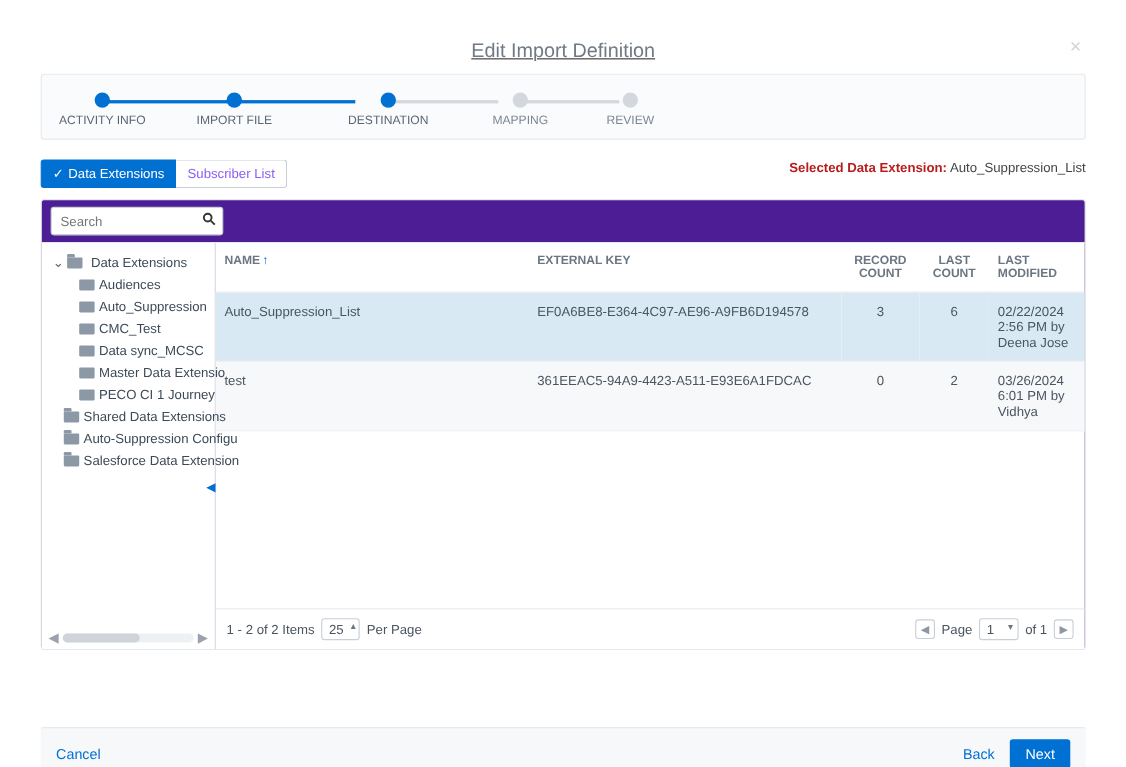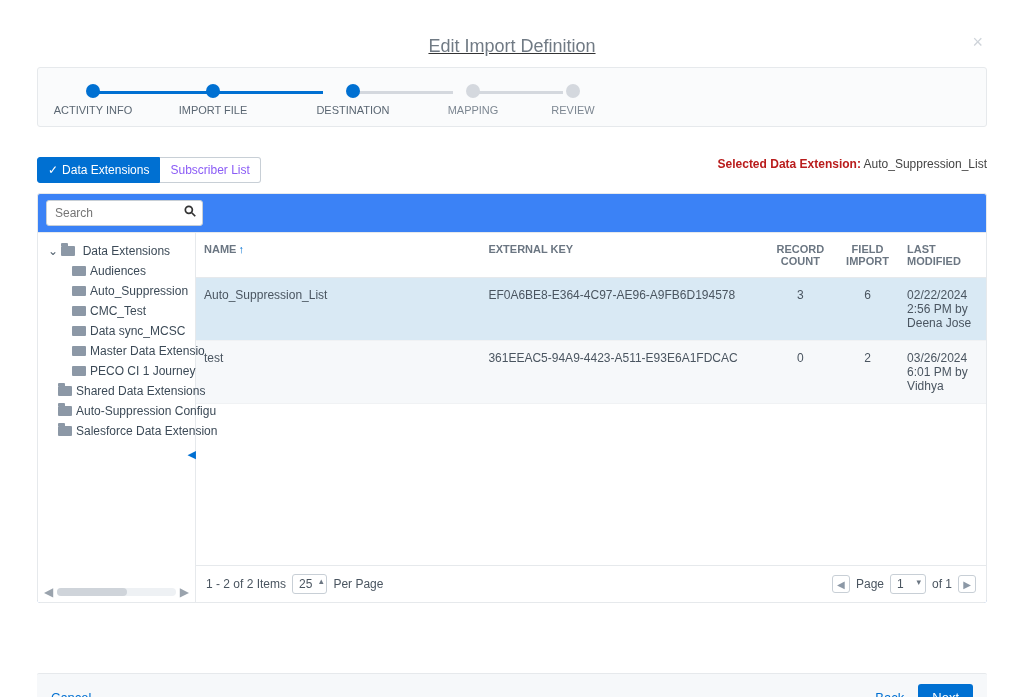--- a/index.html
+++ b/index.html
@@ -32,21 +32,21 @@
     font-size: 18px;
     cursor: pointer;
   }
   .wizard {
     display: flex;
     align-items: flex-start;
     border: 1px solid #e6e9ec;
     border-radius: 3px;
     padding: 16px 10px 10px;
     background: #fafbfc;
-    margin-bottom: 30px;
+    margin-bottom: 18px;
   }
   .step {
     position: relative;
     text-align: center;
   }
   .dot {
     width: 14px; height: 14px; border-radius: 50%;
     background: #d4d8de;
     margin: 0 auto 6px;
     position: relative;
@@ -93,21 +93,21 @@
     font-size: 12px;
   }
   .selected-ext .lbl { font-weight: 700; color: #b91c1c; }
   .selected-ext .val { color: #444; }
 
   .panel {
     border: 1px solid #e6e9ec;
     border-radius: 3px;
     display: flex;
     flex-direction: column;
-    background: #3b82f6;
+    background: #4c1d95;
   }
   .searchbar {
     padding: 6px 8px;
   }
   .search-wrap {
     position: relative;
     width: 157px;
   }
   .search-wrap input {
     width: 100%;
@@ -313,21 +313,21 @@
               <col class="col-key">
               <col class="col-rec">
               <col class="col-field">
               <col class="col-mod">
           </colgroup>
           <thead>
             <tr>
               <th><span>NAME</span><span class="sort">↑</span></th>
               <th>EXTERNAL KEY</th>
               <th class="col-rec">RECORD COUNT</th>
-              <th class="col-field">FIELD IMPORT</th>
+              <th class="col-field">LAST COUNT</th>
               <th>LAST MODIFIED</th>
             </tr>
           </thead>
           <tbody>
             <tr class="sel">
               <td>Auto_Suppression_List</td>
               <td>EF0A6BE8-E364-4C97-AE96-A9FB6D194578</td>
               <td class="rc">3</td>
               <td class="fc">6</td>
               <td>02/22/2024 2:56 PM by Deena Jose</td>

